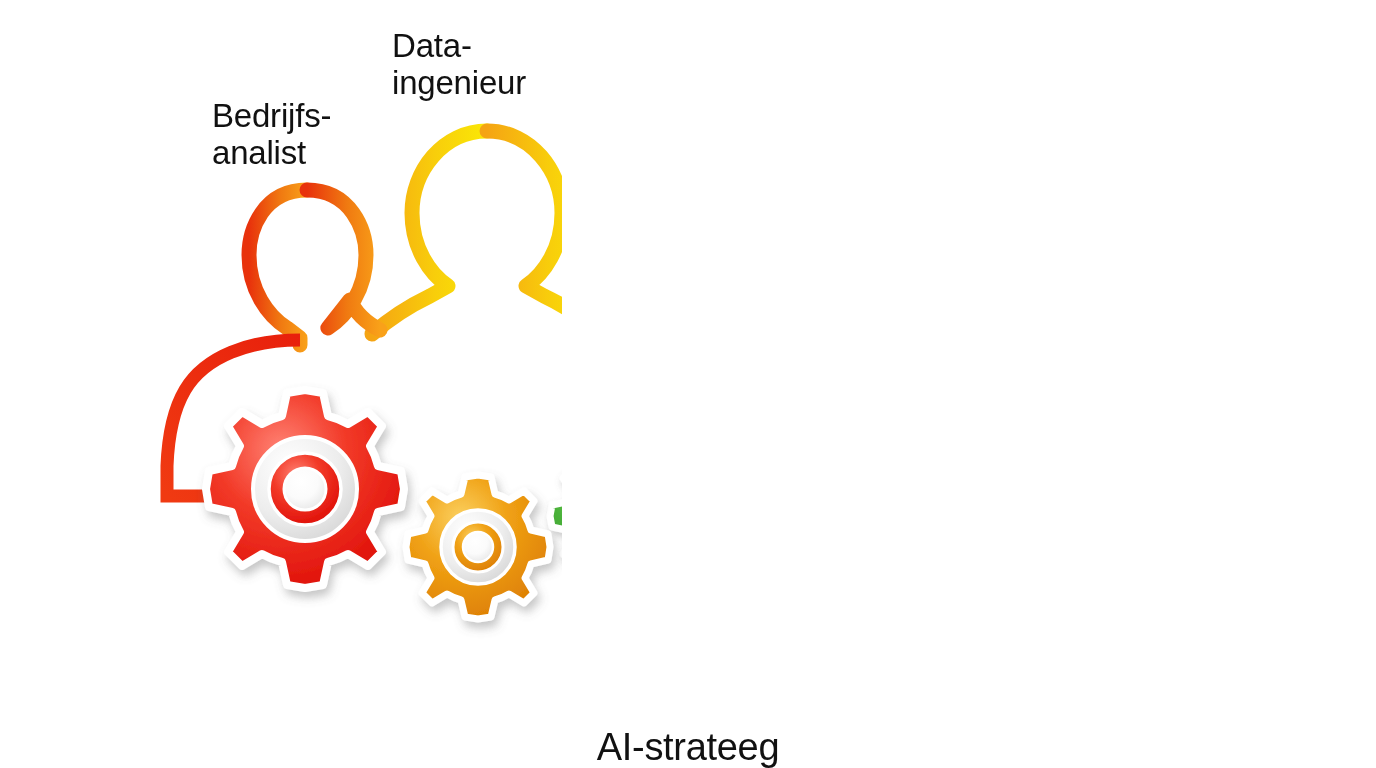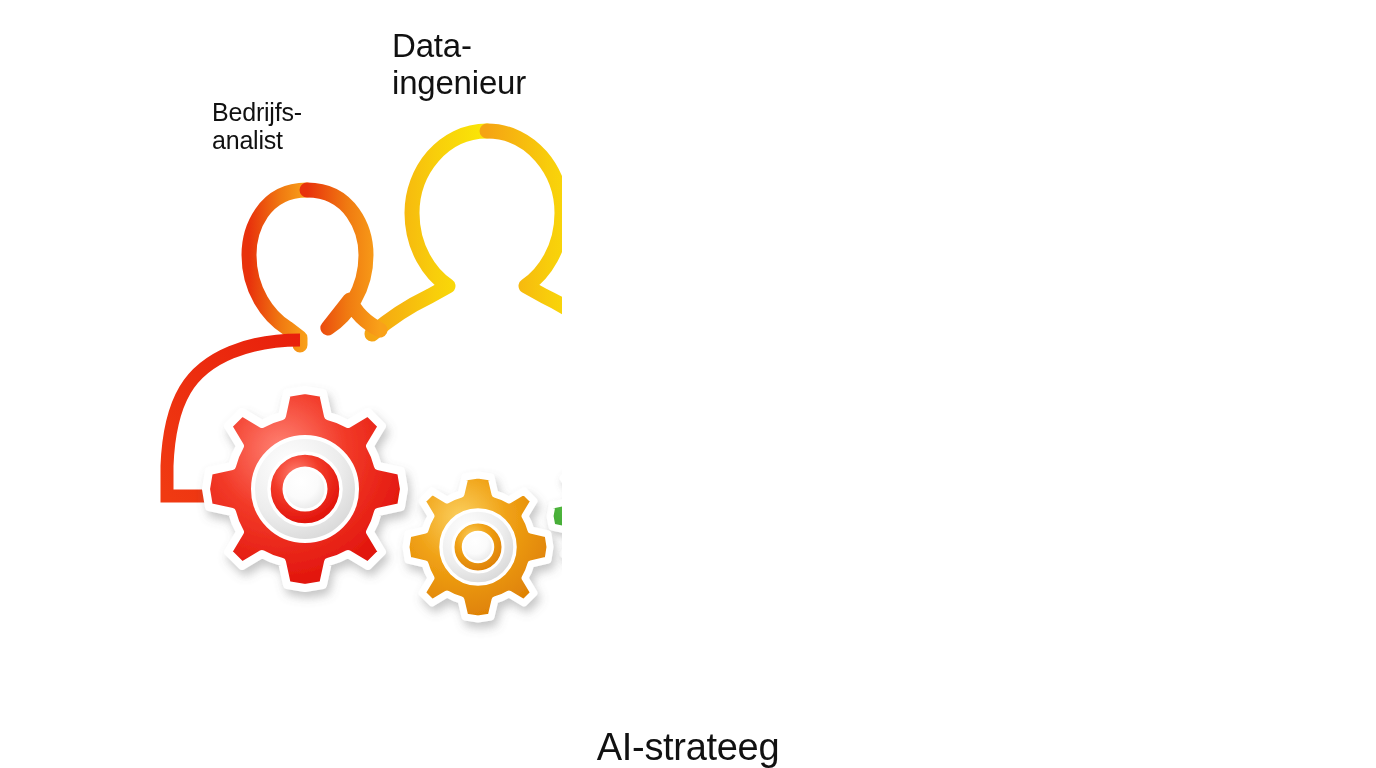--- a/index.html
+++ b/index.html
@@ -49,21 +49,21 @@
     line-height: 1.12;
     text-align: left;
     white-space: pre-line;
     user-select: none;
   }
 
   #label-bedrijfsanalist {
     left: 212px;
     top: 98px;
     width: 196px;
-    font-size: 25px;
+    font-size: 33px;
   }
 
   #label-data-ingenieur {
     left: 392px;
     top: 28px;
     width: 200px;
     font-size: 33px;
   }
 
   

